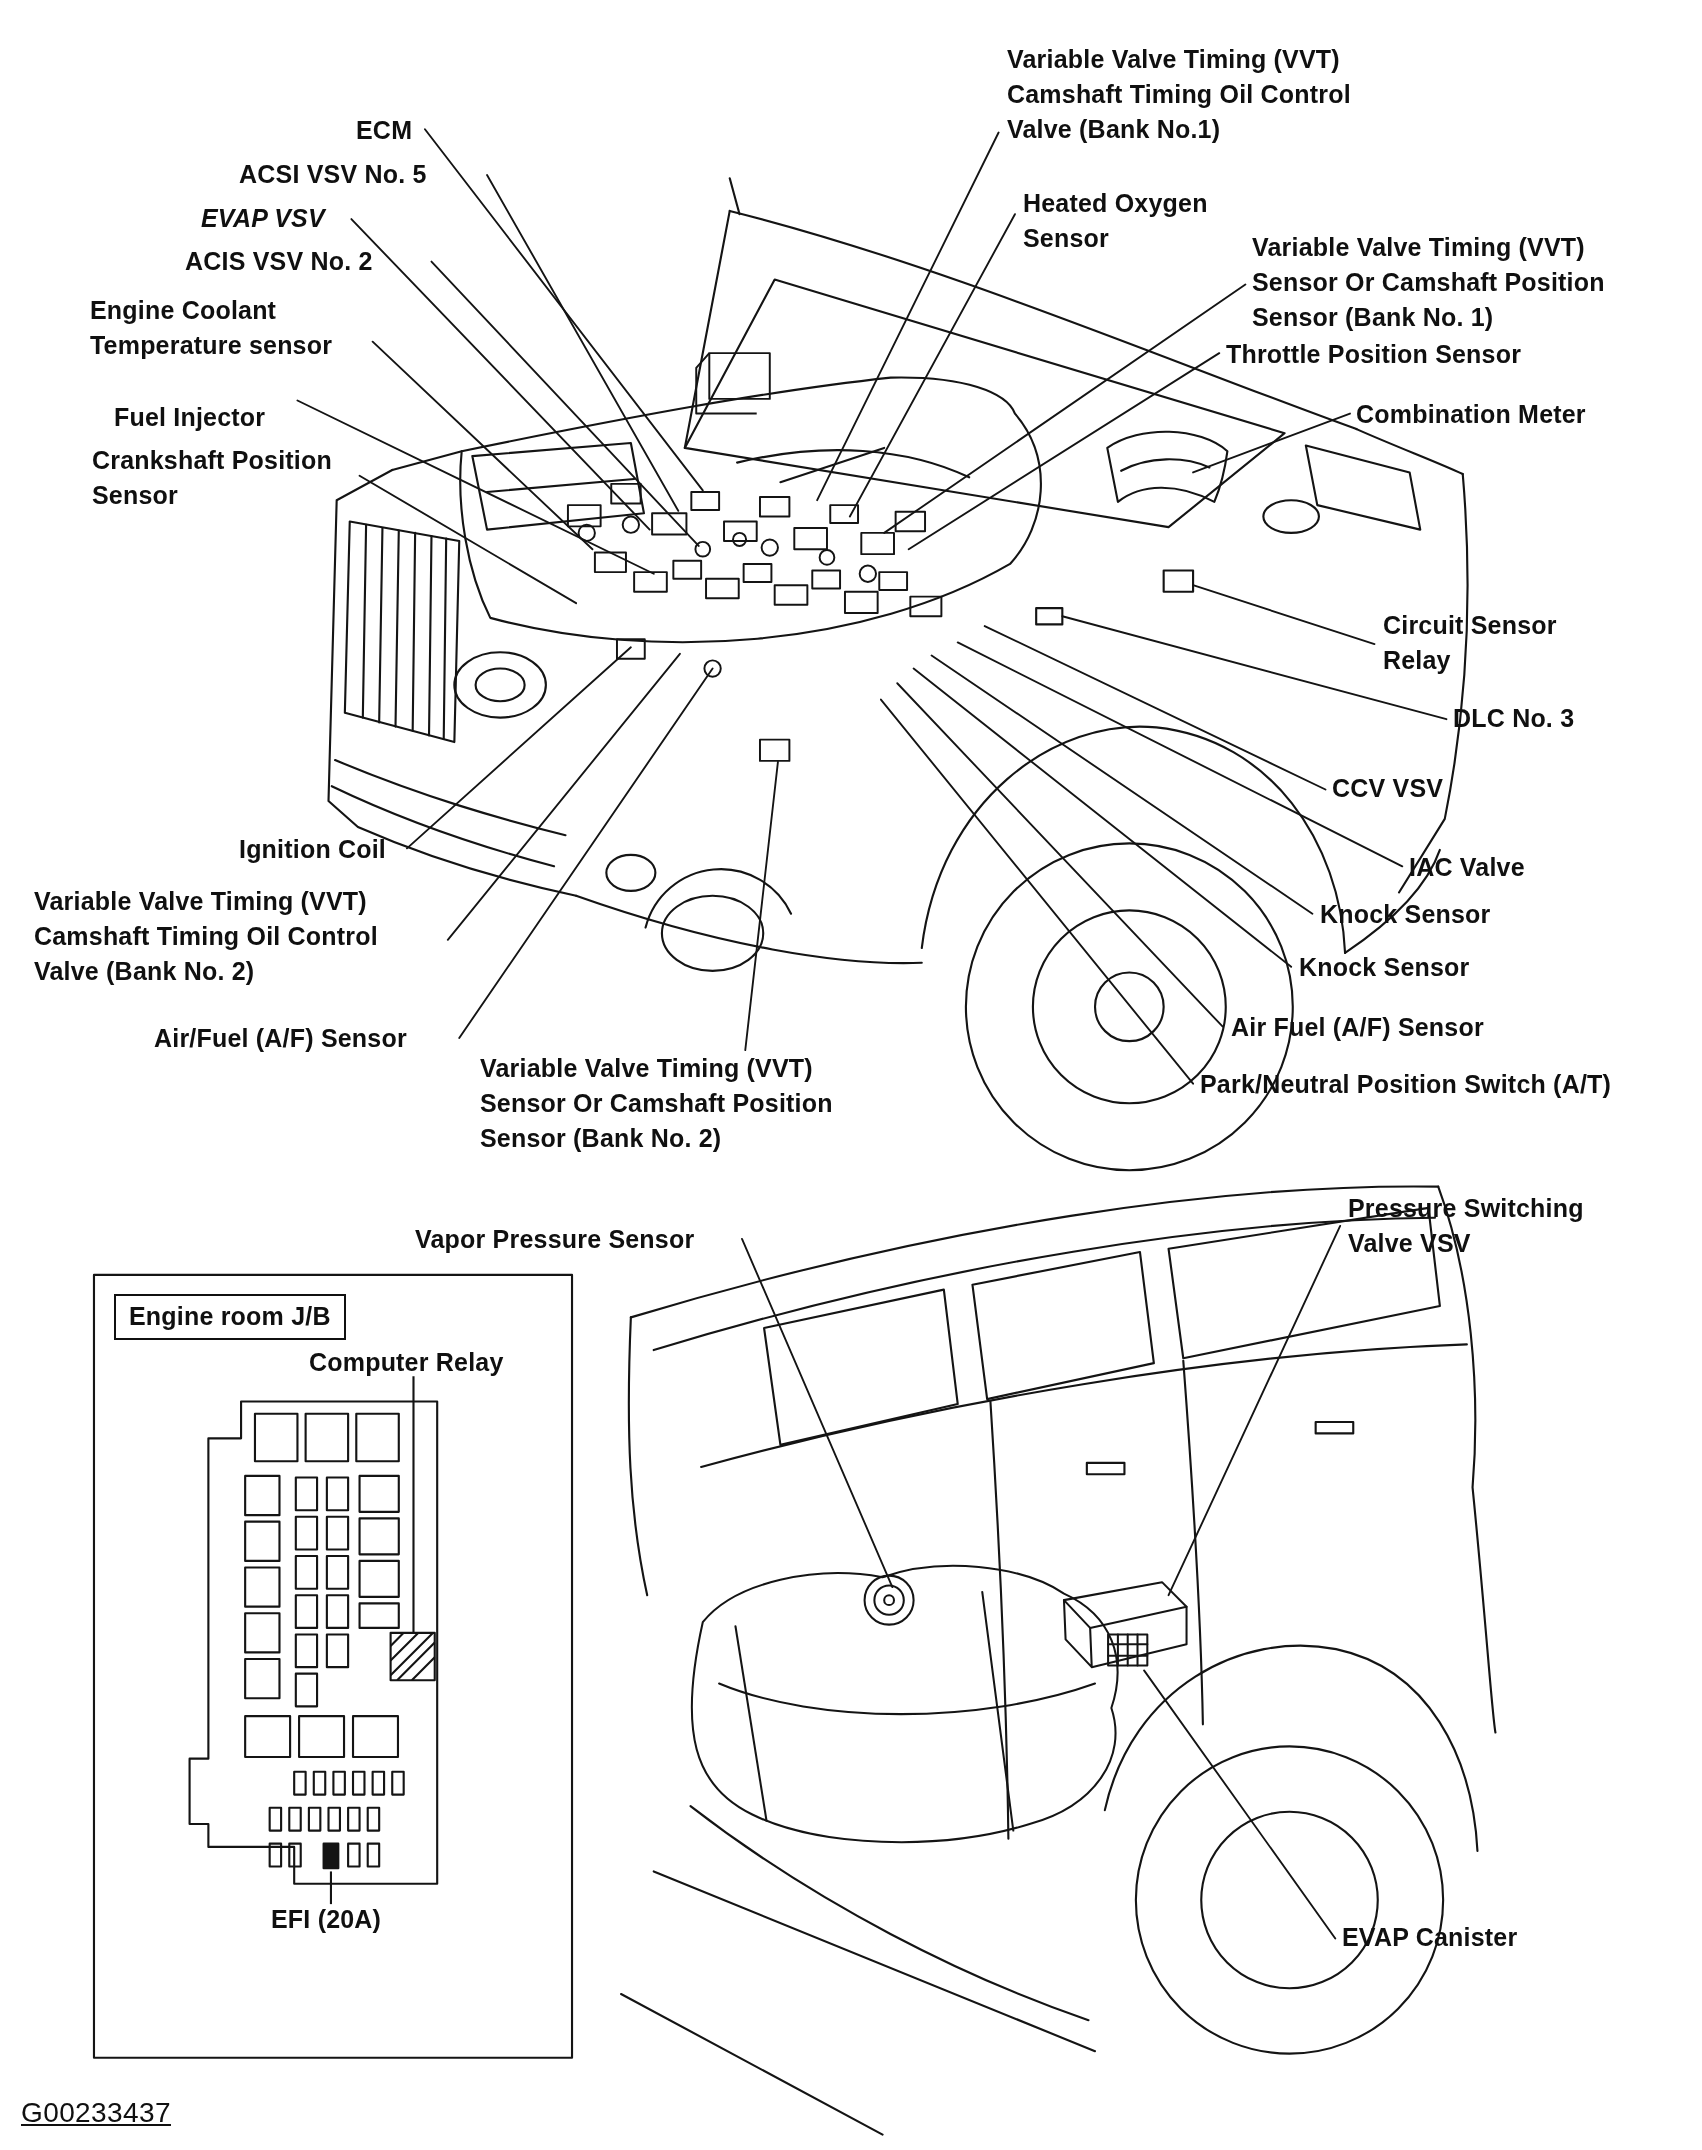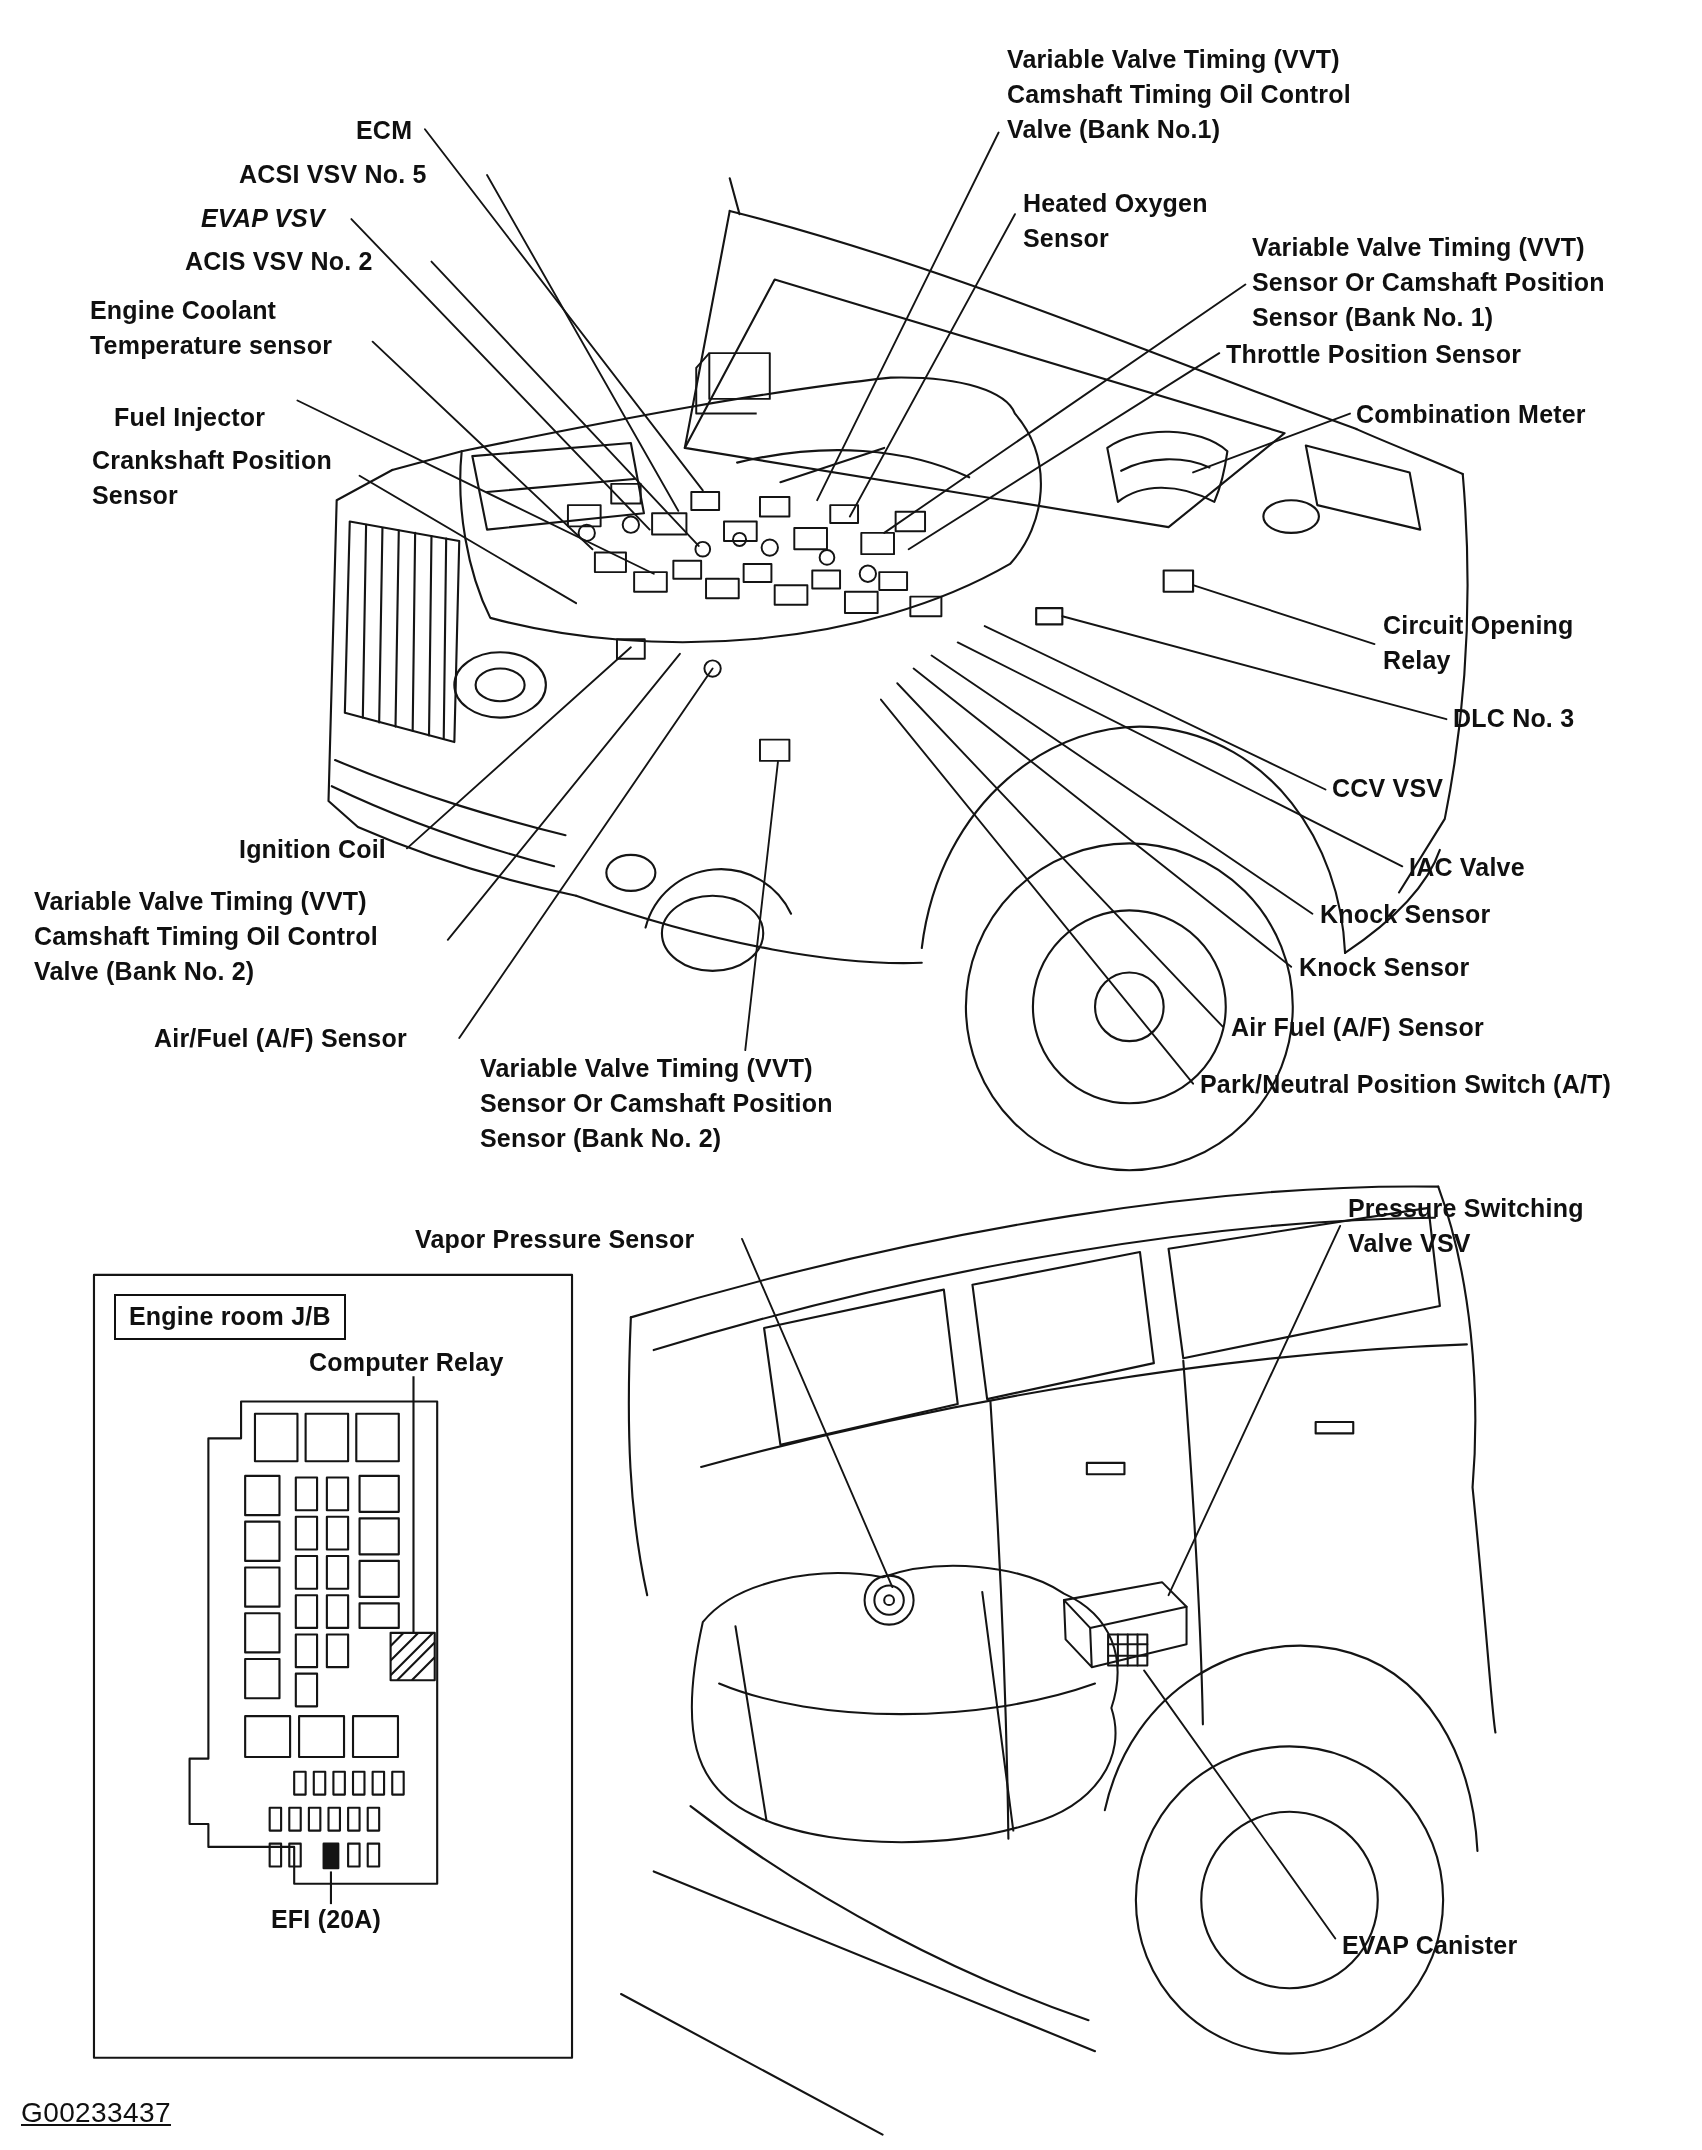--- a/index.html
+++ b/index.html
@@ -289,42 +289,42 @@
   <div class="lbl" style="left:1007px; top:42px;">Variable Valve Timing (VVT)
 Camshaft Timing Oil Control
 Valve (Bank No.1)</div>
   <div class="lbl" style="left:1023px; top:186px;">Heated Oxygen
 Sensor</div>
   <div class="lbl" style="left:1252px; top:230px;">Variable Valve Timing (VVT)
 Sensor Or Camshaft Position
 Sensor (Bank No. 1)</div>
   <div class="lbl" style="left:1226px; top:337px;">Throttle Position Sensor</div>
   <div class="lbl" style="left:1356px; top:397px;">Combination Meter</div>
-  <div class="lbl" style="left:1383px; top:608px;">Circuit Opening
+  <div class="lbl" style="left:1383px; top:608px;">Circuit Sensor
 Relay</div>
   <div class="lbl" style="left:1453px; top:701px;">DLC No. 3</div>
   <div class="lbl" style="left:1332px; top:771px;">CCV VSV</div>
   <div class="lbl" style="left:1409px; top:850px;">IAC Valve</div>
   <div class="lbl" style="left:1320px; top:897px;">Knock Sensor</div>
   <div class="lbl" style="left:1299px; top:950px;">Knock Sensor</div>
   <div class="lbl" style="left:1231px; top:1010px;">Air Fuel (A/F) Sensor</div>
   <div class="lbl" style="left:1200px; top:1067px;">Park/Neutral Position Switch (A/T)</div>
   <div class="lbl" style="left:239px; top:832px;">Ignition Coil</div>
   <div class="lbl" style="left:34px; top:884px;">Variable Valve Timing (VVT)
 Camshaft Timing Oil Control
 Valve (Bank No. 2)</div>
   <div class="lbl" style="left:154px; top:1021px;">Air/Fuel (A/F) Sensor</div>
   <div class="lbl" style="left:480px; top:1051px;">Variable Valve Timing (VVT)
 Sensor Or Camshaft Position
 Sensor (Bank No. 2)</div>
 
   <div class="lbl" style="left:415px; top:1222px;">Vapor Pressure Sensor</div>
   <div class="lbl" style="left:1348px; top:1191px;">Pressure Switching
 Valve VSV</div>
-  <div class="lbl" style="left:1342px; top:1920px;margin-top:8px;">EVAP Canister</div>
+  <div class="lbl" style="left:1342px; top:1920px;">EVAP Canister</div>
 
   <div class="lbl lbl-boxed" style="left:114px; top:1294px;">Engine room J/B</div>
   <div class="lbl" style="left:309px; top:1345px;">Computer Relay</div>
   <div class="lbl" style="left:271px; top:1902px;">EFI (20A)</div>
 
   <div class="fig-code" style="left:21px; top:2097px;">G00233437</div>
 
 </div>
 
 

